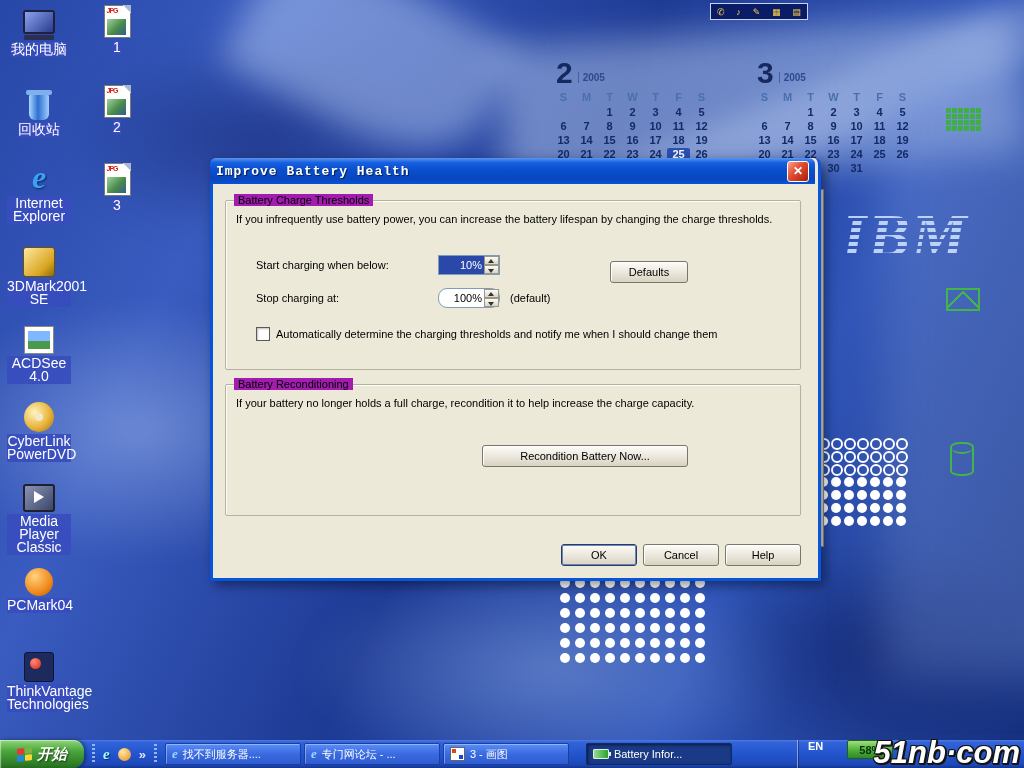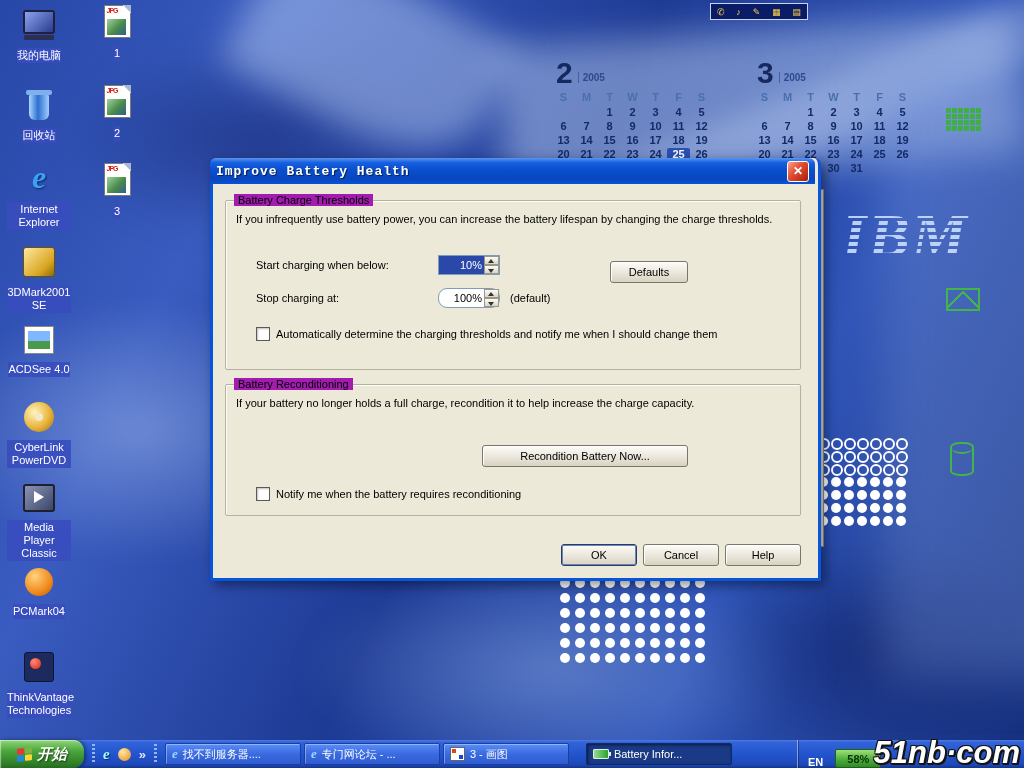--- a/index.html
+++ b/index.html
@@ -12,22 +12,22 @@
   .cal-head{display:flex;align-items:flex-end;gap:5px;padding-left:4px;height:30px;}
   .cal-month{font-size:30px;font-weight:bold;line-height:26px;color:#15295e;}
   .cal-year{font-size:10px;color:#2d4a8a;border-left:1px solid #45619e;padding-left:4px;line-height:11px;margin-bottom:3px;font-weight:bold;}
   .cal-grid{display:grid;grid-template-columns:repeat(7,23px);row-gap:1px;margin-top:5px;text-align:center;}
   .cal-dh{color:#4a6fae;font-weight:bold;font-size:11px;height:14px;}
   .cal-cell{font-size:11px;font-weight:bold;height:13px;line-height:13px;}
   .cal-hl{background:#2a50b4;color:#fff;border-radius:2px;}
   
   .icon-block{position:absolute;width:66px;text-align:center;z-index:3;cursor:default;}
   .icon-art{height:36px;display:flex;align-items:flex-end;justify-content:center;}
-  .icon-label{display:inline-block;margin-top:8px;padding:1px 0;background:rgba(56,76,190,.9);
-    color:#fff;font-size:11px;line-height:13px;max-width:64px;}
+  .icon-label{display:inline-block;margin-top:2px;padding:1px 0;background:rgba(56,76,190,.9);
+    color:#fff;font-size:14px;line-height:13px;max-width:64px;}
   .jpg-block{position:absolute;width:46px;text-align:center;z-index:3;}
   
   .art-computer{width:32px;}
   .art-computer .mon{width:28px;height:20px;background:#20203e;border-radius:3px;padding:2px;margin:0 auto;}
   .art-computer .scr{width:100%;height:100%;background:linear-gradient(135deg,#8aa4ee,#2b3a8f);}
   .art-computer .kbd{width:30px;height:5px;background:#2e2e52;margin:1px auto 0;border-radius:1px;}
   .art-bin{width:20px;height:26px;background:linear-gradient(90deg,#a8d8ff,#2f6fd0 45%,#9fd0ff);border-radius:3px 3px 6px 6px;position:relative;}
   .art-bin:before{content:"";position:absolute;top:-4px;left:-3px;width:26px;height:5px;background:#7fb0ec;border-radius:2px;}
   .art-ie{font-family:"Liberation Serif",serif;font-style:italic;font-weight:bold;font-size:32px;line-height:34px;color:#3da0f0;text-shadow:1px 1px 2px #0a2a66;}
   .art-3dm{width:30px;height:28px;background:linear-gradient(135deg,#ffe9a0,#d9a520 70%,#8a6a10);border:1px solid #6a5208;border-radius:3px;}
@@ -121,21 +121,21 @@
     background:linear-gradient(180deg,#5a8ef8,#3a6ae0 50%,#2f5cd0);
     box-shadow:inset 1px 1px 0 rgba(255,255,255,.35);
     display:flex;align-items:center;gap:5px;padding:0 6px;color:#fff;font-size:11px;overflow:hidden;white-space:nowrap;}
   .taskbtn.active{background:#1a3a86;box-shadow:inset 1px 1px 3px rgba(0,0,0,.55);border-color:#0f2a66;}
   .ti-ie{font-family:"Liberation Serif",serif;font-style:italic;font-weight:bold;font-size:13px;color:#9fd4ff;flex:0 0 auto;}
   .ti-paint{width:13px;height:12px;background:#fff;border:1px solid #666;position:relative;flex:0 0 auto;}
   .ti-paint:before{content:"";position:absolute;left:1px;top:1px;width:4px;height:4px;background:#d42;}
   .ti-paint:after{content:"";position:absolute;right:1px;bottom:1px;width:4px;height:4px;background:#24c;}
   .ti-batt{width:14px;height:8px;background:linear-gradient(90deg,#8fe08f,#2f9f2f);border:1px solid #dfeedf;border-radius:1px;position:relative;flex:0 0 auto;}
   .ti-batt:after{content:"";position:absolute;right:-3px;top:2px;width:2px;height:4px;background:#dfeedf;}
-  .tray{display:flex;align-items:flex-end;gap:12px;height:28px;padding:0 6px 0 10px;border-left:1px solid rgba(255,255,255,.45);
+  .tray{display:flex;align-items:flex-start;gap:24px;height:28px;padding:0 6px 0 10px;border-left:1px solid rgba(255,255,255,.45);
     box-shadow:inset 1px 0 0 rgba(0,0,0,.3);min-width:210px;}
   .tray-en{color:#fff;font-size:11px;font-weight:bold;cursor:pointer;}
   .tray-batt{min-width:44px;height:17px;border-radius:2px;background:linear-gradient(180deg,#9fe07a,#4aaa38 60%,#2f8a26);
     border:1px solid #1e6018;color:#06330a;font-size:11px;font-weight:bold;display:flex;align-items:center;justify-content:center;cursor:pointer;}
   .watermark{position:absolute;right:4px;bottom:-3px;z-index:12;font-weight:bold;font-style:italic;font-size:31px;
     color:#fff;letter-spacing:0;text-shadow:2px 2px 0 #141414,-1px -1px 0 #141414,1px -1px 0 #141414,-1px 1px 0 #141414,2px 0 0 #141414,0 2px 0 #141414;}
 </style>
 </head>
 <body>
 
@@ -510,24 +510,20 @@
           <span>Automatically determine the charging thresholds and notify me when I should change them</span>
         </div>
       </div>
 
       <div class="grp grp2">
         <span class="grplabel">Battery Reconditioning</span>
         <div class="desc">If your battery no longer holds a full charge, recondition it to help increase the charge capacity.</div>
 
         <button class="pbtn" style="left:256px;top:60px;width:206px;height:22px;">Recondition Battery Now...</button>
 
-        <div class="chkrow" style="left:30px;top:102px;">
-          <span class="chkbox"></span>
-          <span>Notify me when the battery requires reconditioning</span>
-        </div>
       </div>
 
       <button class="pbtn default" style="left:348px;top:360px;width:76px;height:22px;">OK</button>
       <button class="pbtn" style="left:430px;top:360px;width:76px;height:22px;">Cancel</button>
       <button class="pbtn" style="left:512px;top:360px;width:76px;height:22px;">Help</button>
     </div>
   </div>
 
   <div class="taskbar">
     <div class="startbtn">

